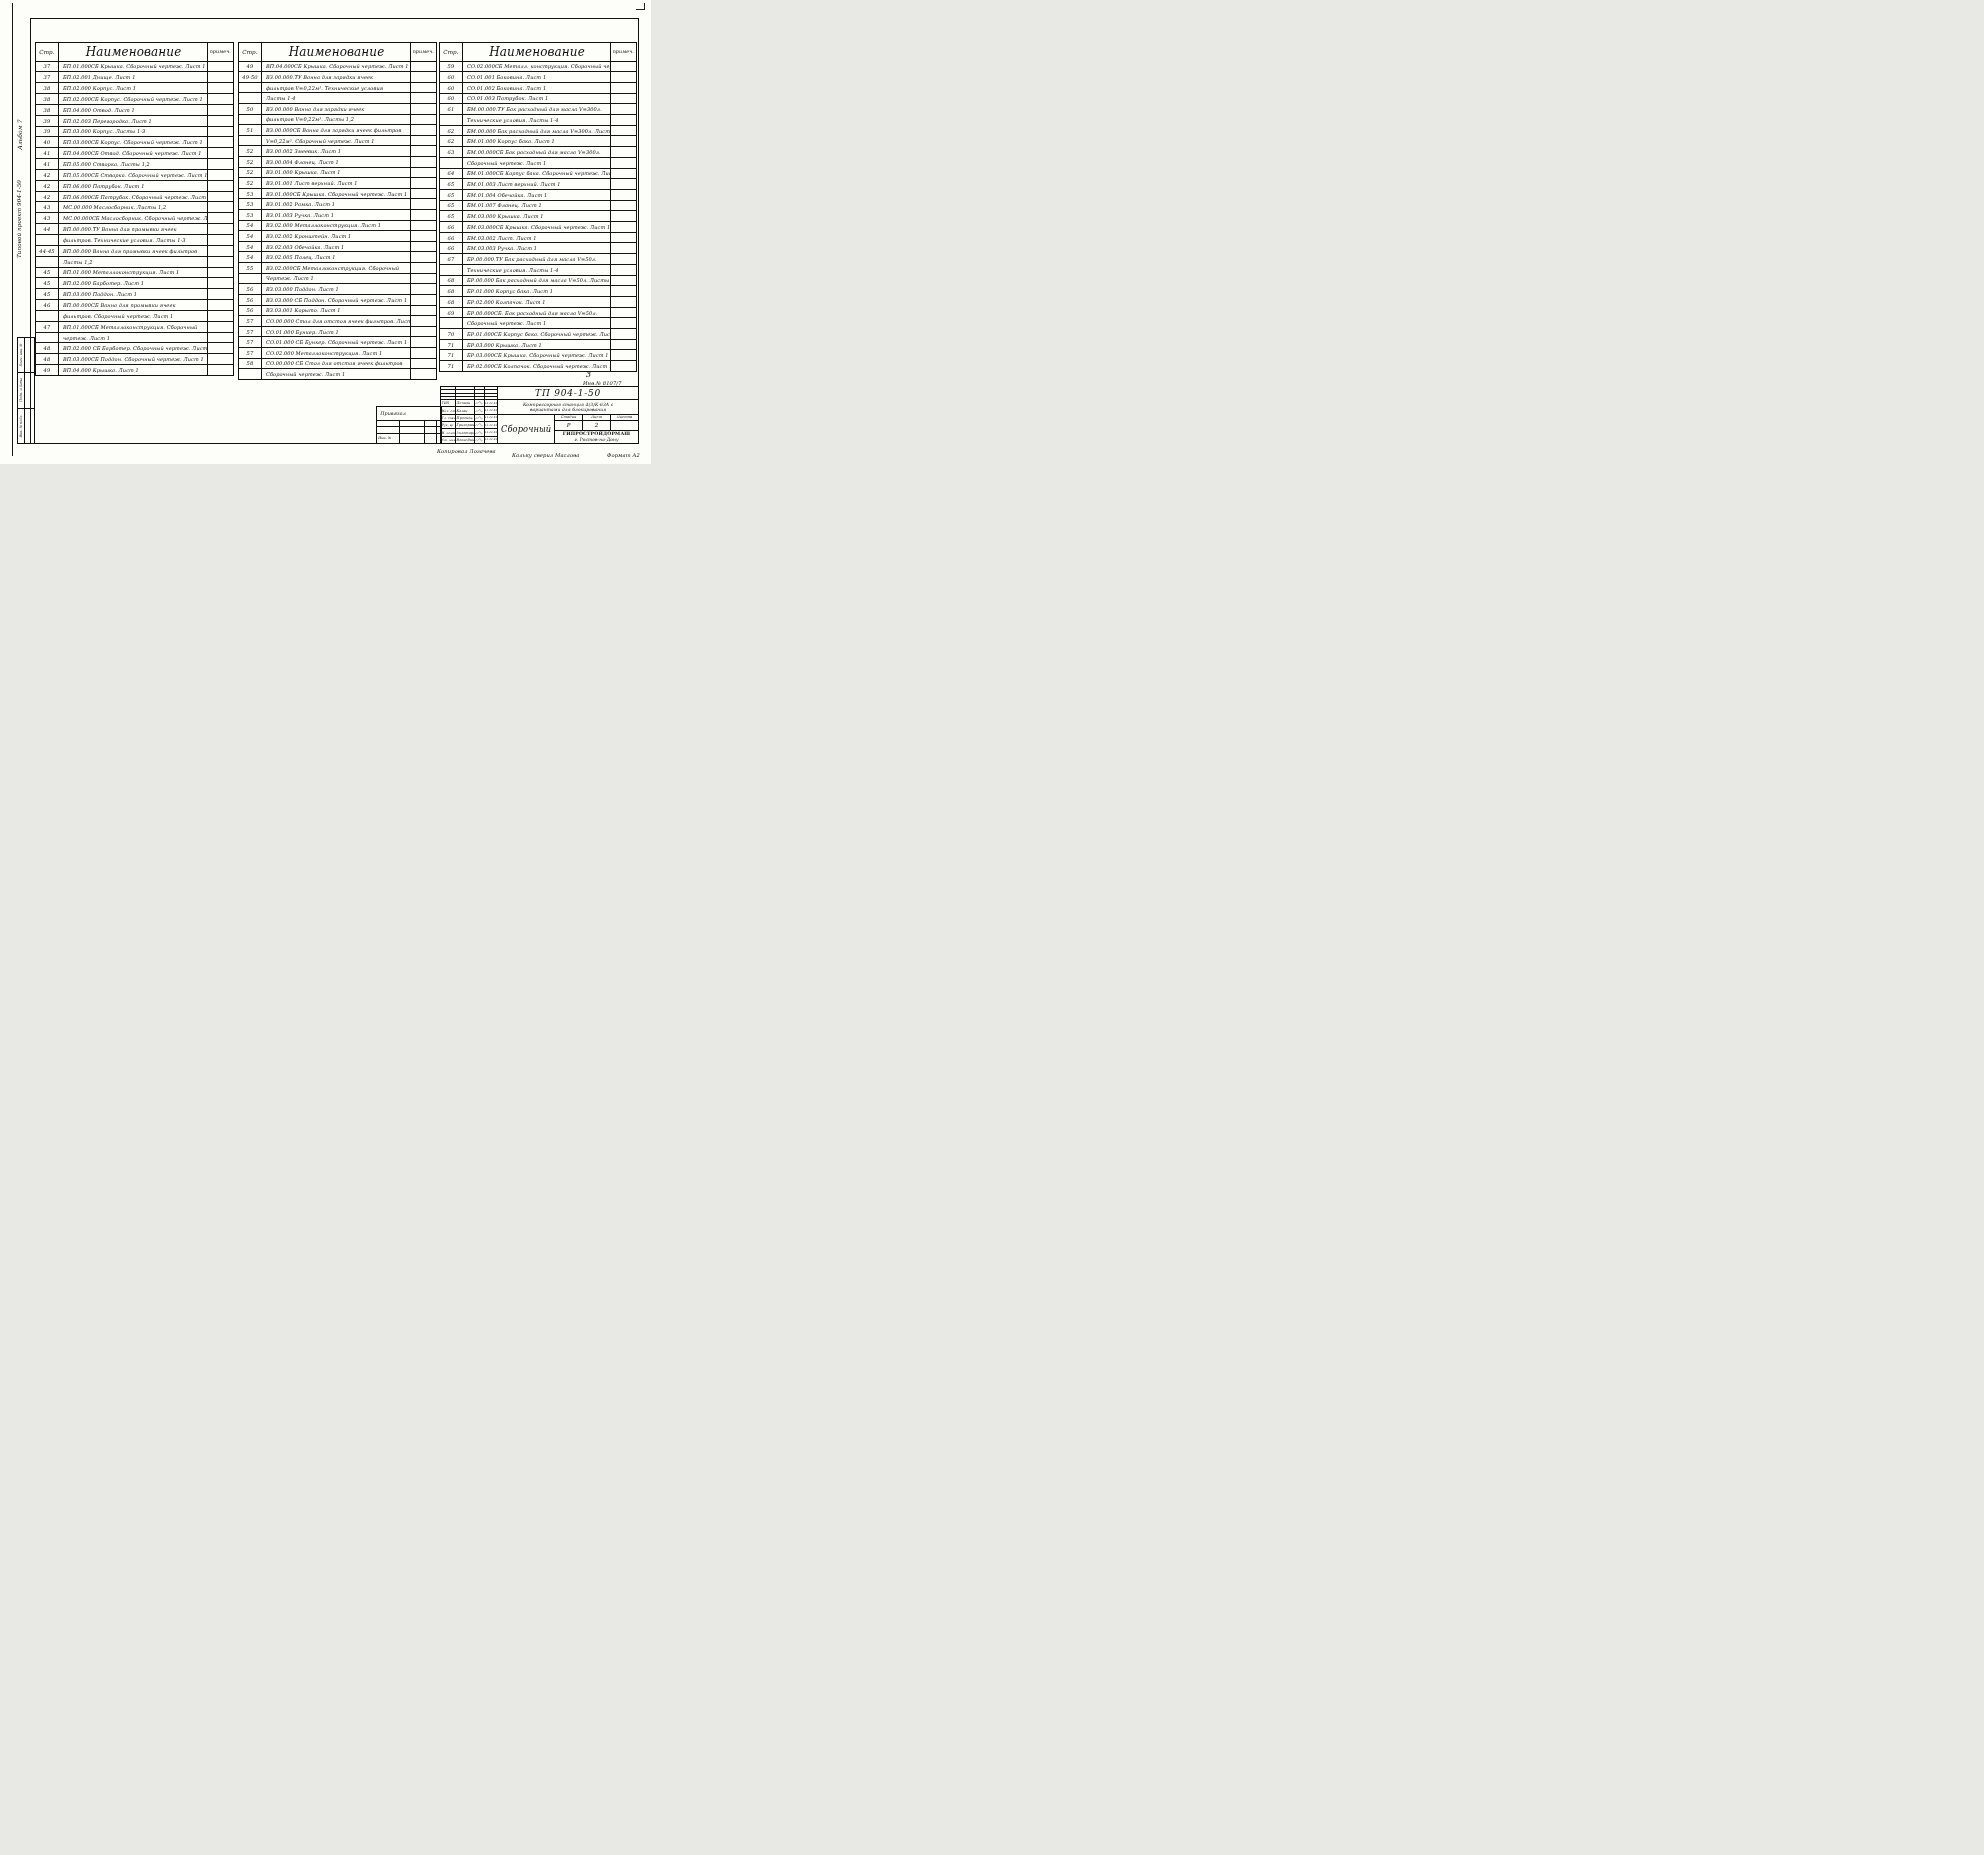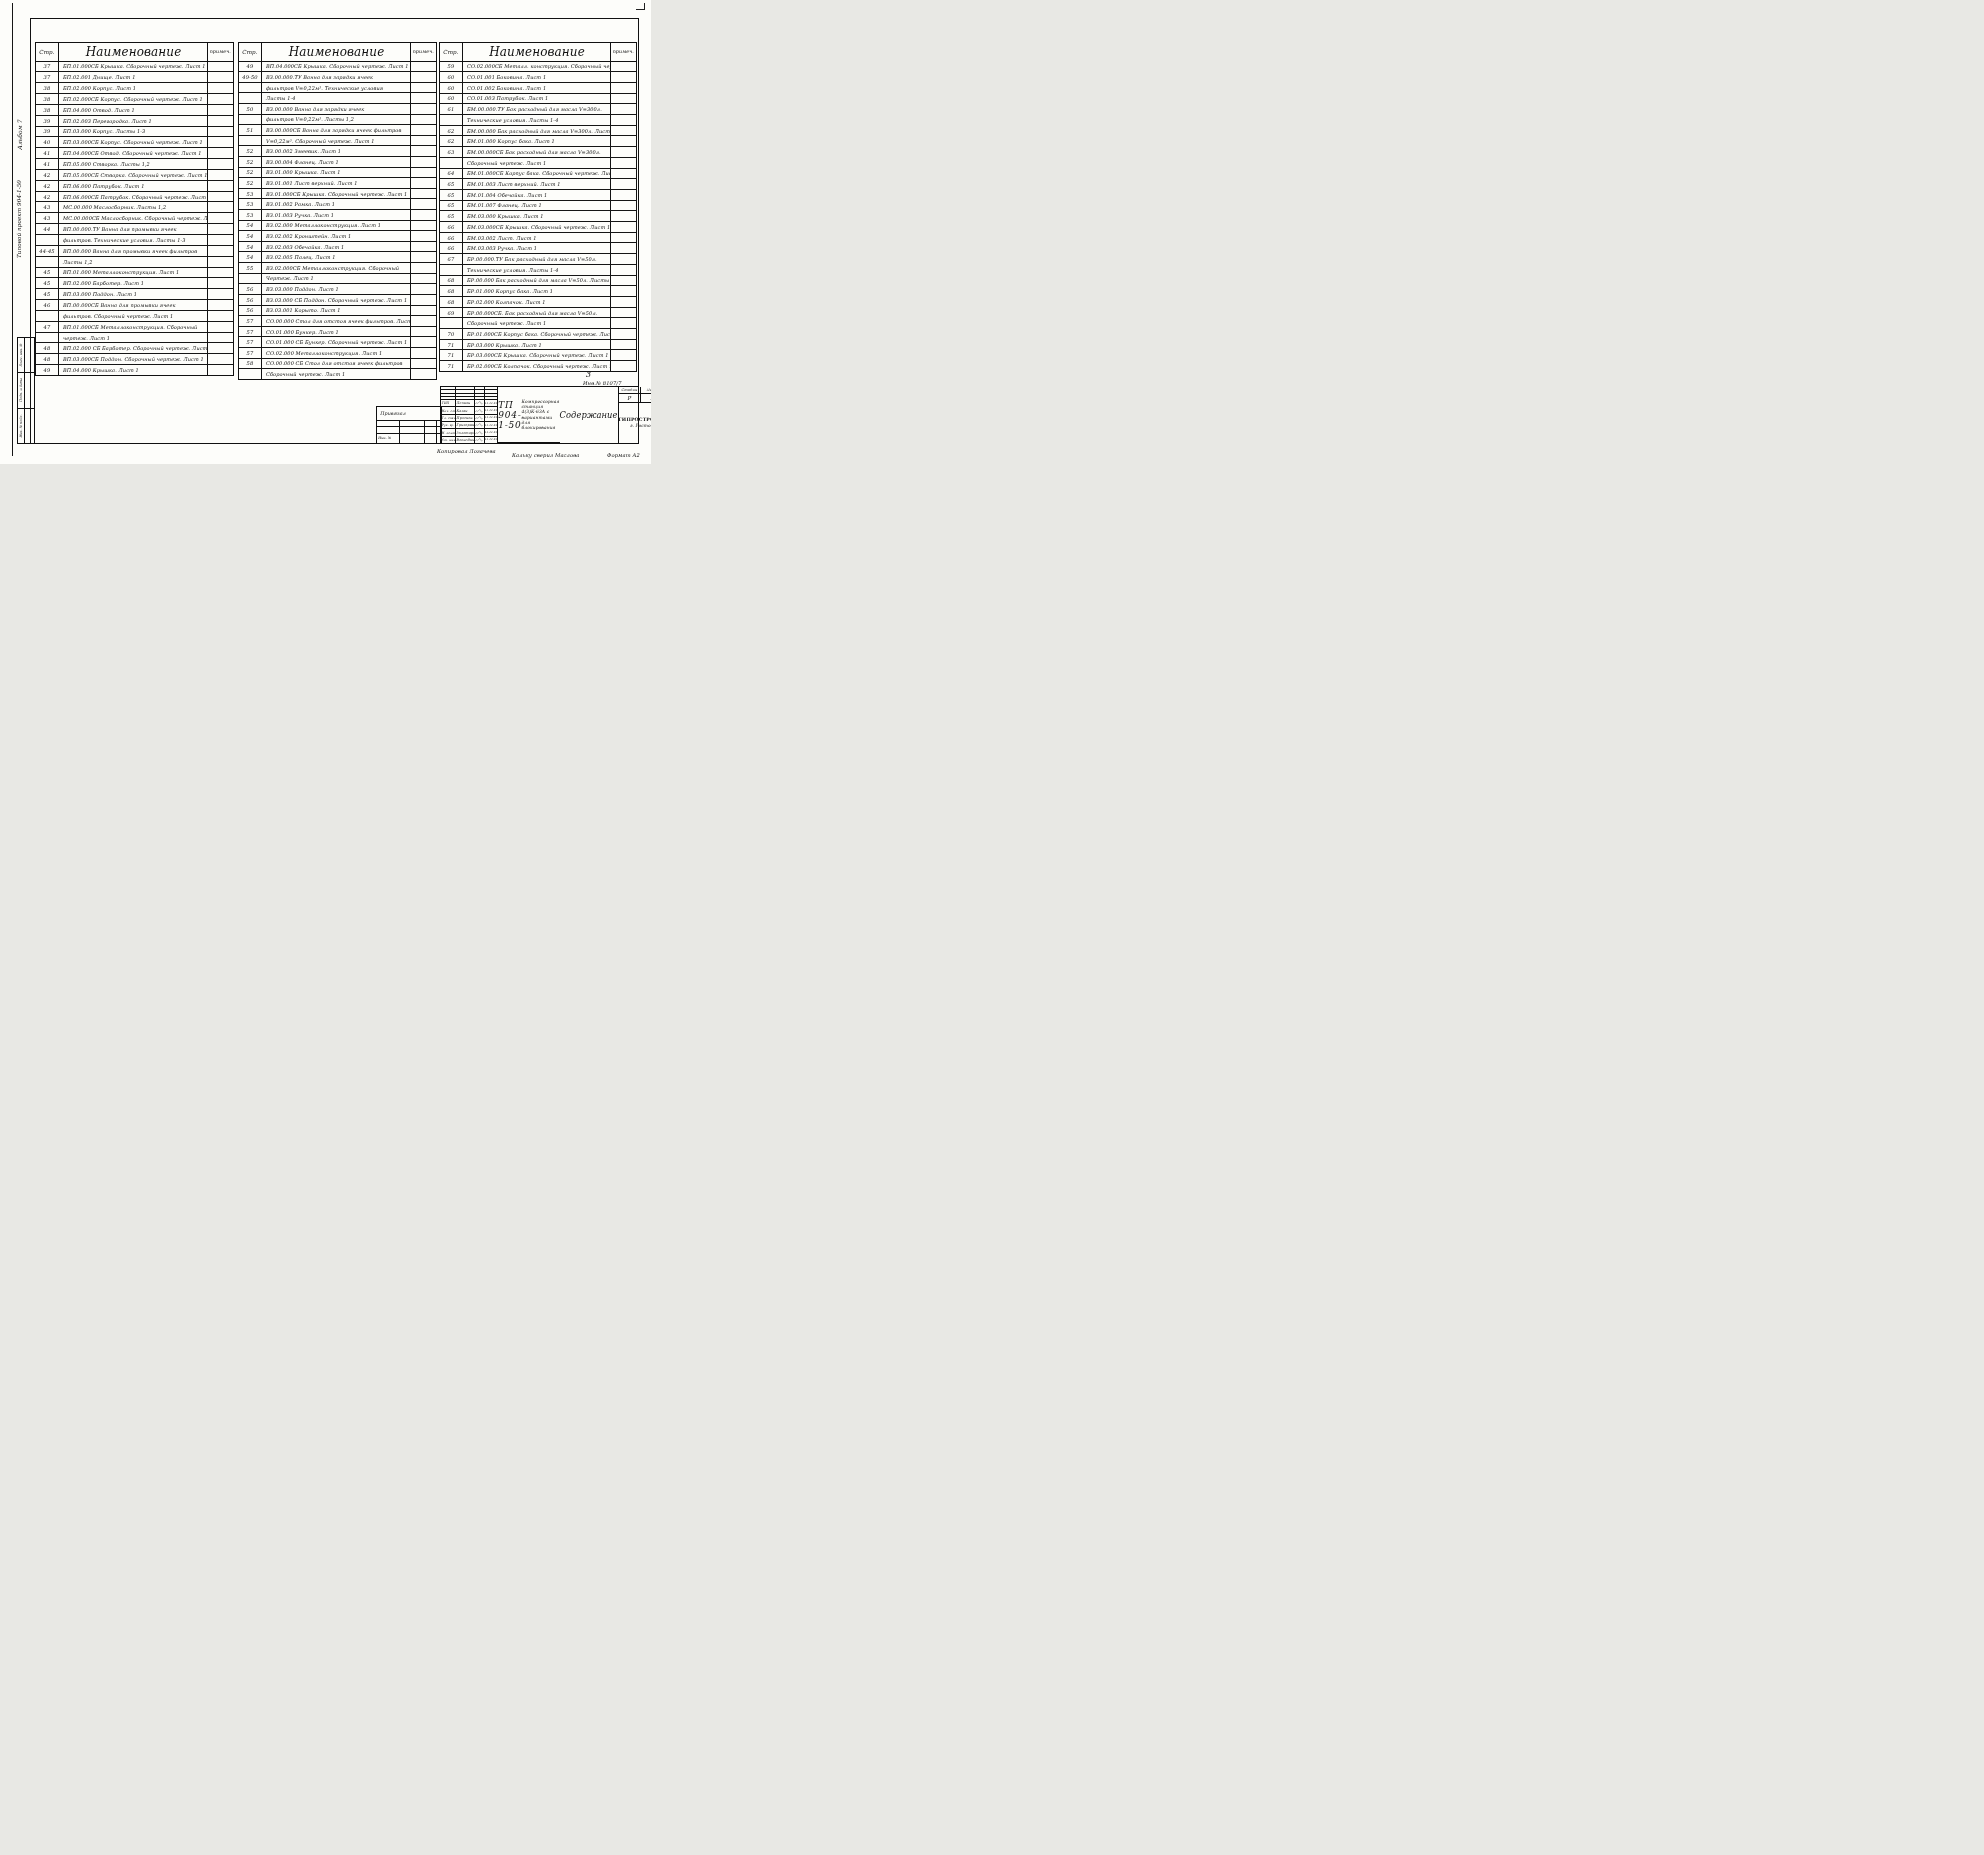--- a/index.html
+++ b/index.html
@@ -34,21 +34,21 @@
          white-space:nowrap;font-size:3.4px;font-style:italic;}
   
   .tblock{position:absolute;left:440px;top:386px;width:197px;height:56px;border:1.2px solid #111;display:flex;}
   .staff{flex:0 0 49px;border-right:0.8px solid #111;display:flex;flex-direction:column;}
   .srow{flex:1 1 auto;display:flex;border-bottom:0.6px solid #111;min-height:0;}
   .srow:last-child{border-bottom:none;}
   .s-role{flex:0 0 13px;border-right:0.6px solid #111;font-size:3px;font-style:italic;display:flex;align-items:center;padding-left:0.8px;white-space:nowrap;overflow:hidden;}
   .s-name{flex:0 0 17.5px;border-right:0.6px solid #111;font-size:3.4px;font-style:italic;display:flex;align-items:center;padding-left:0.8px;white-space:nowrap;overflow:hidden;}
   .s-sig{flex:0 0 8.7px;border-right:0.6px solid #111;display:flex;align-items:center;justify-content:center;overflow:hidden;}
   .s-date{flex:1 1 auto;font-size:2.6px;font-style:italic;display:flex;align-items:center;justify-content:center;white-space:nowrap;overflow:hidden;}
-  .tright{flex:1 1 auto;display:flex;flex-direction:row;}
+  .tright{flex:1 1 auto;display:flex;flex-direction:column;}
   .docnum{flex:0 0 12px;border-bottom:1px solid #111;display:flex;align-items:center;justify-content:center;
           font-size:9px;font-style:italic;letter-spacing:0.8px;}
   .ptitle{flex:0 0 13.5px;border-bottom:1px solid #111;display:flex;flex-direction:column;align-items:center;justify-content:center;
           font-size:4.4px;font-style:italic;line-height:1.15;}
   .tbottom{flex:1 1 auto;display:flex;}
   .content-cell{flex:0 0 56px;border-right:0.8px solid #111;display:flex;align-items:center;justify-content:center;
           font-size:8.3px;font-style:italic;}
   .tb-right{flex:1 1 auto;display:flex;flex-direction:column;}
   .stagegrid{flex:0 0 15px;display:flex;flex-direction:column;border-bottom:0.8px solid #111;}
   .stagehdr{flex:0 0 5.6px;display:flex;border-bottom:0.6px solid #111;}
@@ -682,21 +682,21 @@
           <div class="s-date hw">11.12.81</div>
         </div>
       </div>
     <div class="tright">
       <div class="docnum hw">ТП 904-1-50</div>
       <div class="ptitle">
         <span class="hw">Компрессорная станция 4(3)К-63А с</span>
         <span class="hw">вариантами для блокирования</span>
       </div>
       <div class="tbottom">
-        <div class="content-cell hw">Содержание</div>
+        <div class="content-cell hw">Сборочный</div>
         <div class="tb-right">
           <div class="stagegrid">
             <div class="stagehdr">
               <div class="hw">Стадия</div>
               <div class="hw">Лист</div>
               <div class="hw">Листов</div>
             </div>
             <div class="stageval">
               <div class="hw">Р</div>
               <div class="hw">2</div>

